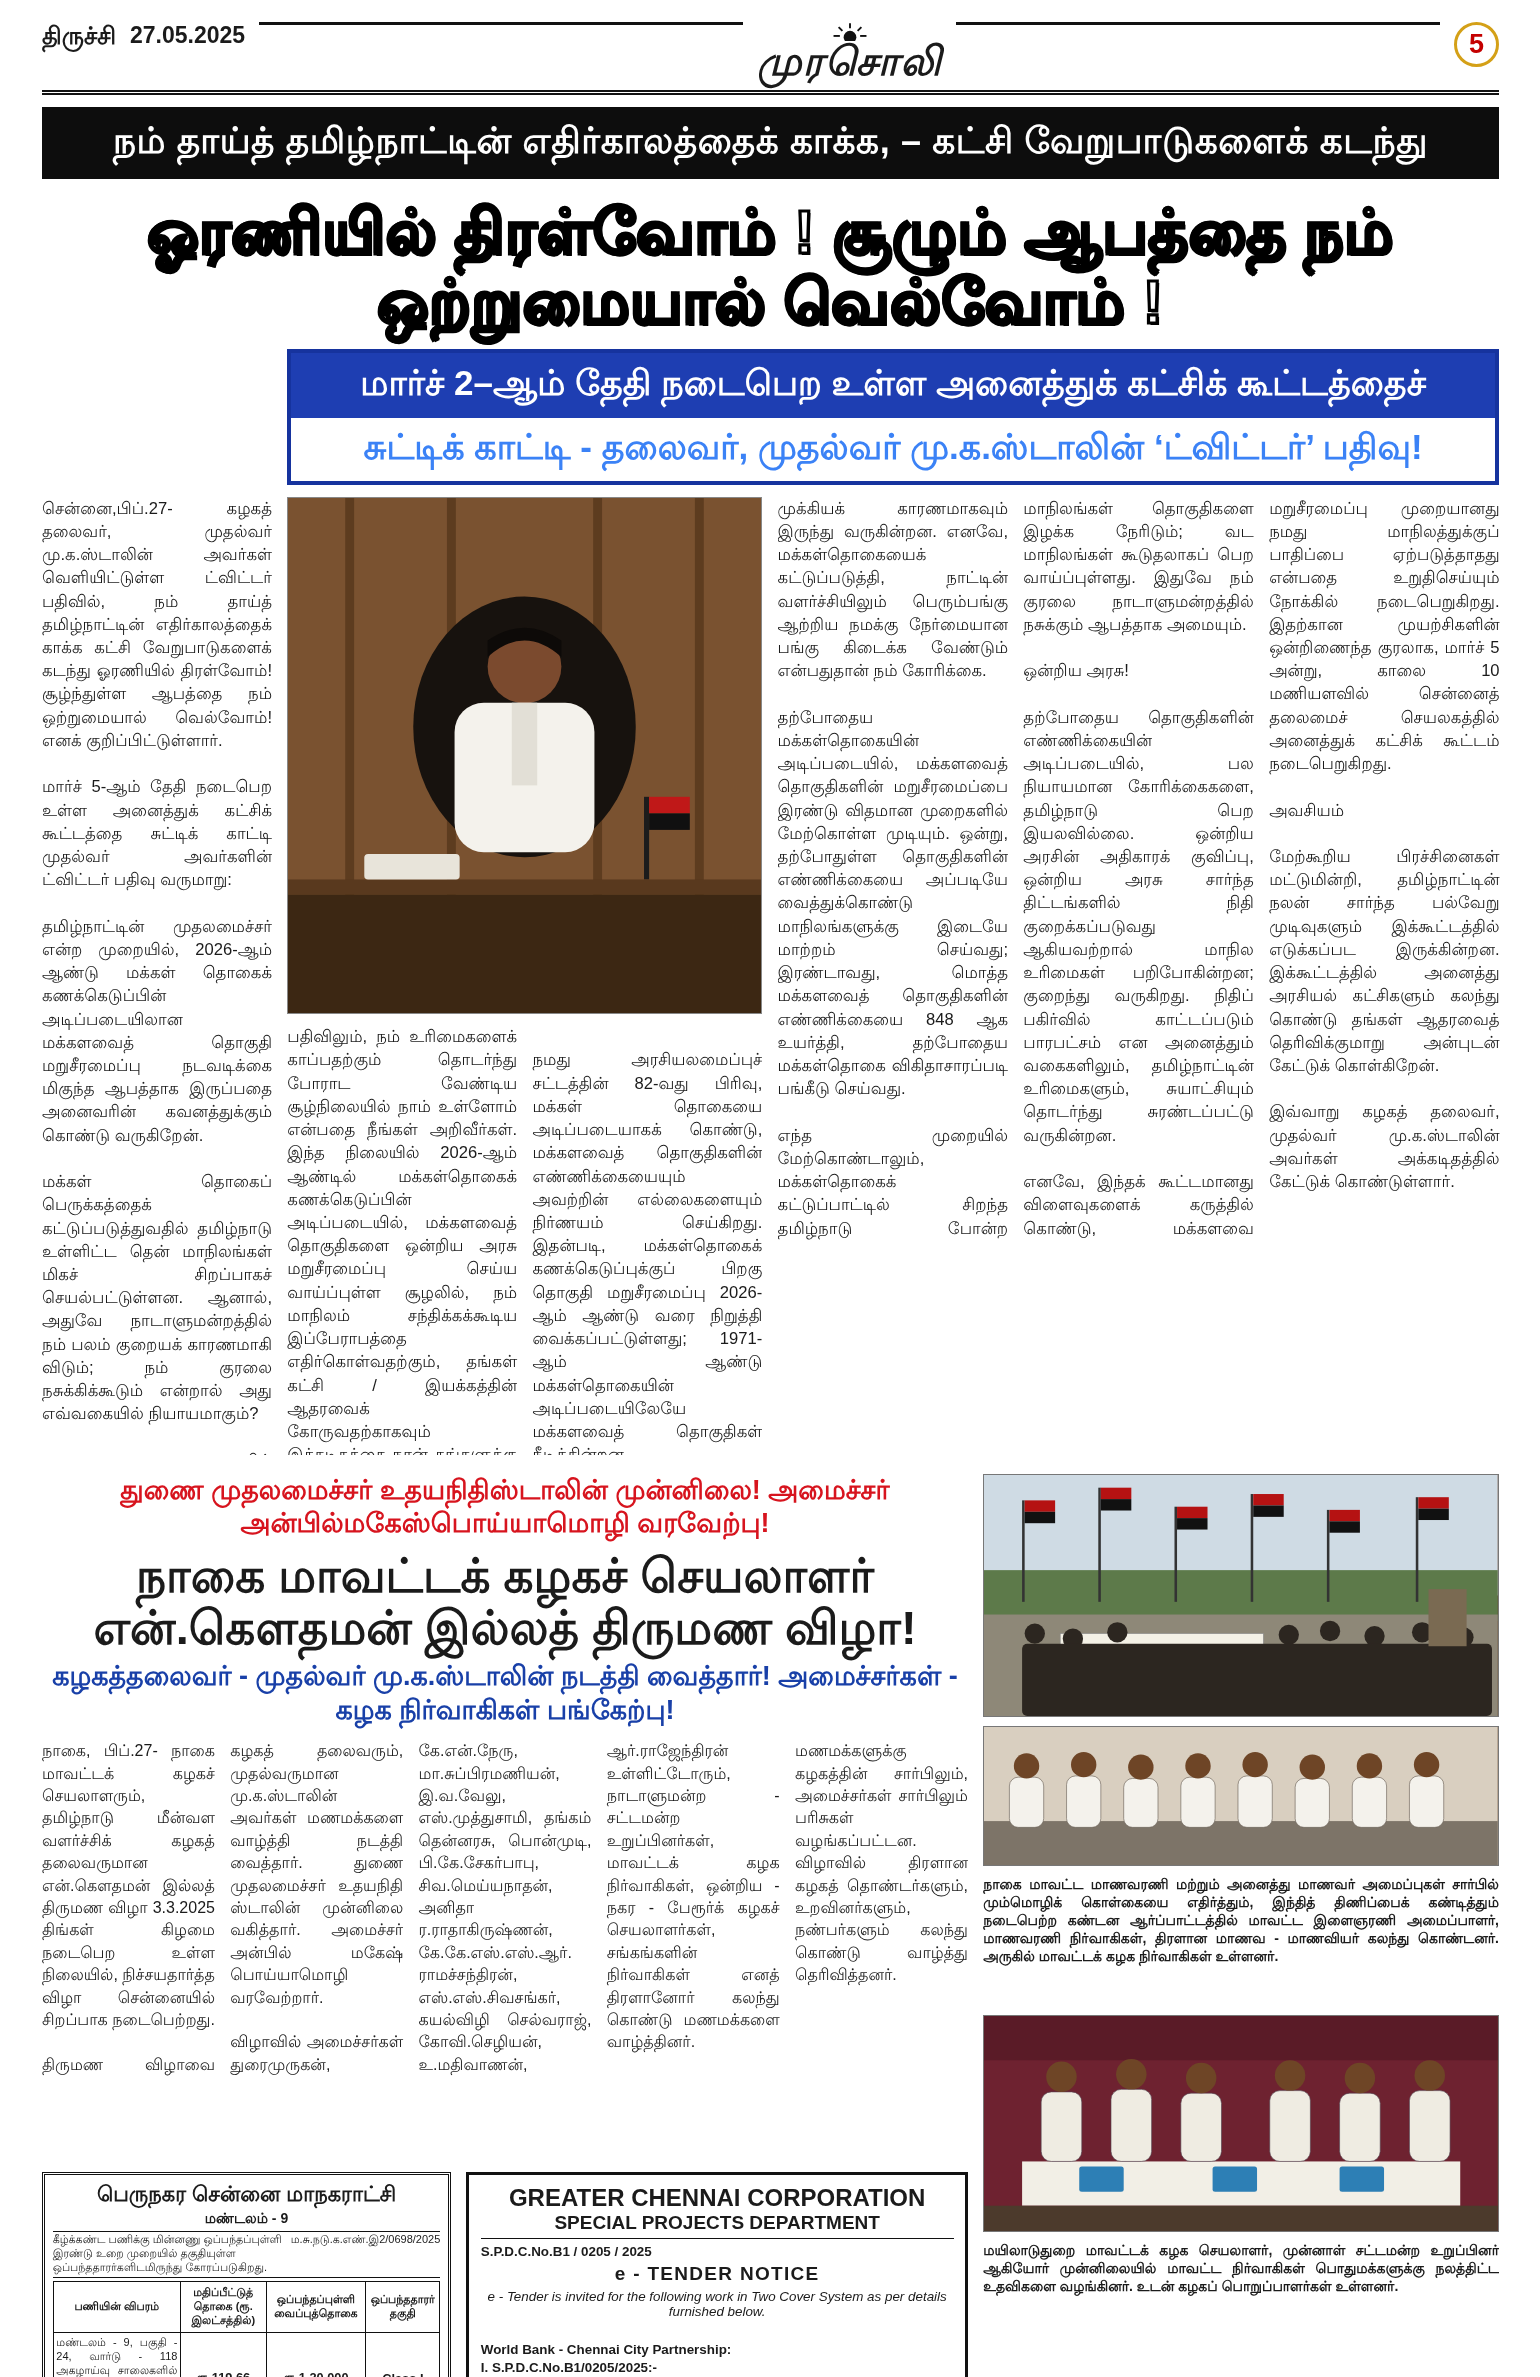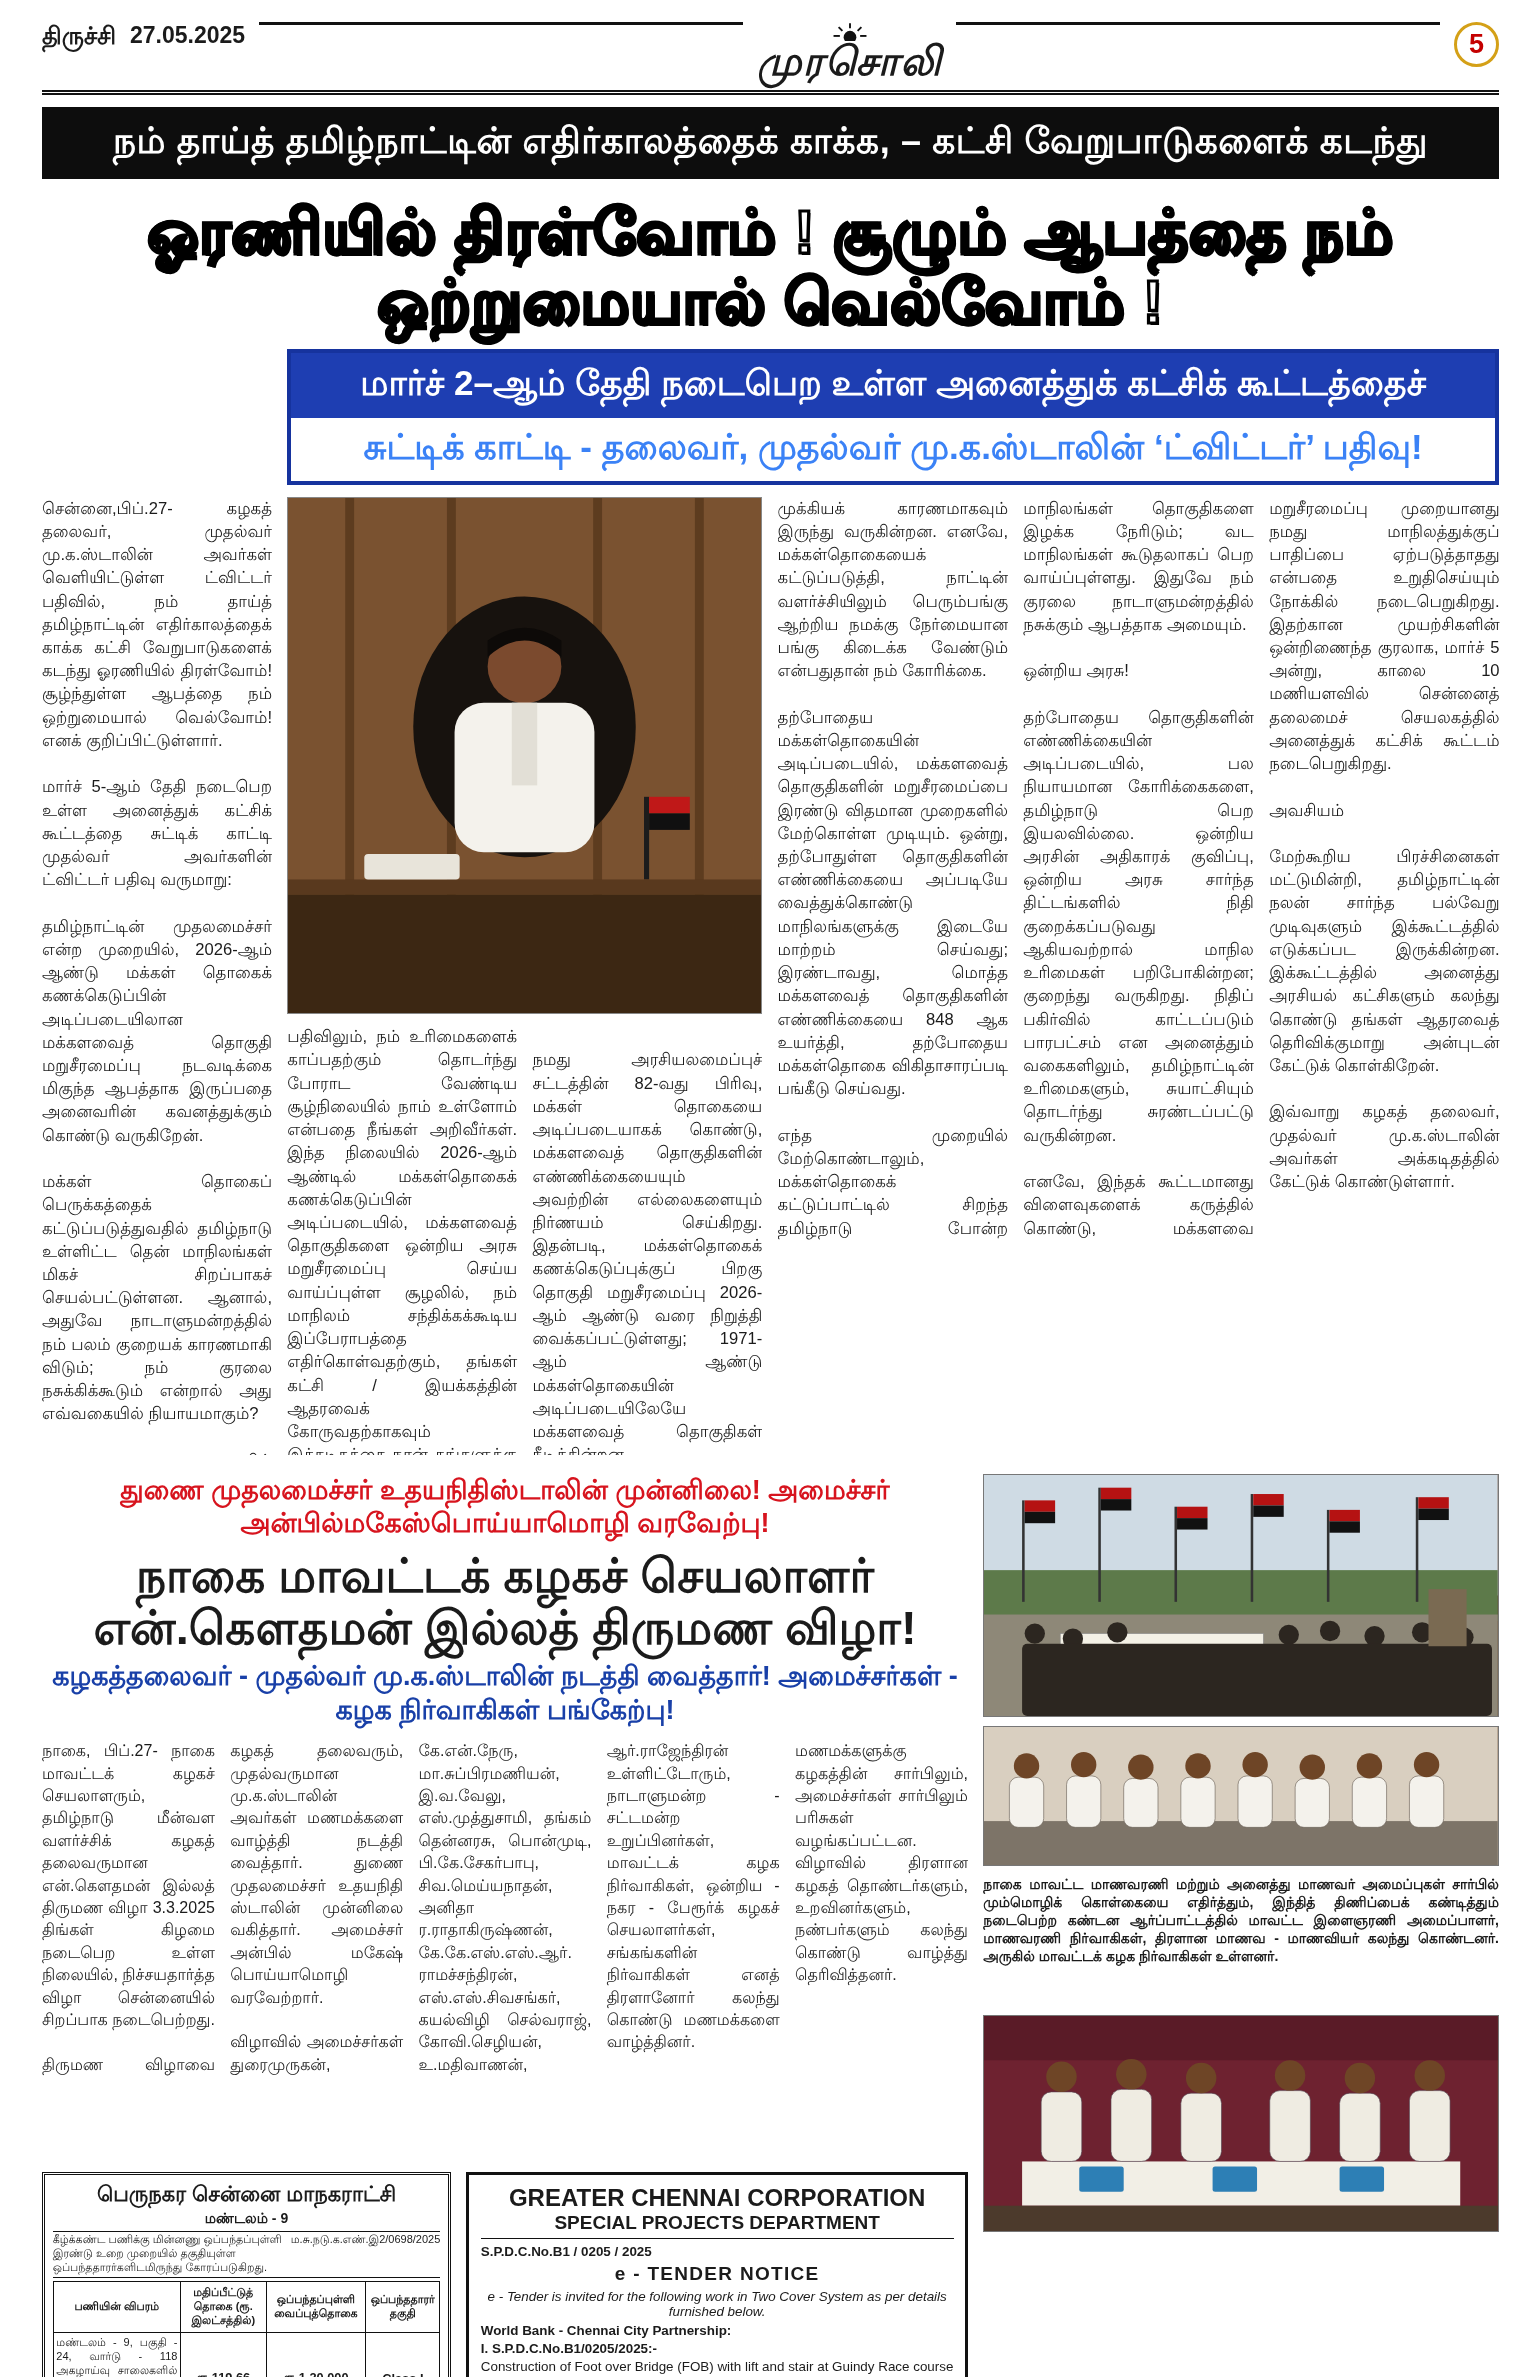--- a/index.html
+++ b/index.html
@@ -58,21 +58,21 @@
   .tt-refline { display:flex; justify-content:space-between; font-size:11px; border-top:1.3px solid #111; border-bottom:1.3px solid #111; padding:1.9px 0; }
   .tt-table { width:100%; border-collapse:collapse; margin:2.6px 0; }
   .tt-table th,.tt-table td { border:1.3px solid #111; padding:3.8px 2.6px; font-size:11px; text-align:center; vertical-align:middle; }
   .tt-table td.val { font-size:12.8px; font-weight:bold; }
 
   .tender-en { flex:1; border:3.8px solid #111; padding:9px 11.5px; display:flex; flex-direction:column; overflow:hidden; }
   .te-t1 { text-align:center; font-size:24px; font-weight:bold; }
   .te-t2 { text-align:center; font-size:19px; font-weight:bold; border-bottom:1.9px solid #111; padding-bottom:3.8px; }
   .te-ref { font-size:13.4px; font-weight:bold; margin-top:5.1px; }
   .te-notice { text-align:center; font-size:19px; font-weight:bold; letter-spacing:1.3px; margin:3.8px 0; }
-  .te-intro { font-size:13.4px; font-style:italic; text-align:center; margin-bottom:3px; }
+  .te-intro { font-size:13.4px; font-style:italic; text-align:center; margin-bottom:22px; }
   .te-block { font-size:13.4px; line-height:1.35; }
   .te-block b { display:block; }
 
   
   .rail { flex:1; display:flex; flex-direction:column; gap:9px; }
   .rail .photo-frame { border:1.3px solid #777; }
   .railcap { font-size:14px; font-weight:bold; line-height:1.3; text-align:justify; }
   .ph-a { height:243px; } .ph-b { height:140px; } .ph-c { height:217px; }
   .capA { height:131px; overflow:hidden; } .capC { height:89px; overflow:hidden; }
 </style>
@@ -328,17 +328,18 @@
               <circle cx="702" cy="94" r="24"></circle>
           </g>
           <g fill="#2d7fb5">
               <rect x="150" y="238" width="70" height="40" rx="4"></rect>
               <rect x="360" y="238" width="70" height="40" rx="4"></rect>
               <rect x="560" y="238" width="70" height="40" rx="4"></rect>
             </g>
           <rect y="300" width="809" height="40" fill="#4c3a2c"></rect>
         </svg>
       </div>
+      <div class="railcap capC">மயிலாடுதுறை மாவட்டக் கழக செயலாளர், முன்னாள் சட்டமன்ற உறுப்பினர் ஆகியோர் முன்னிலையில் மாவட்ட நிர்வாகிகள் பொதுமக்களுக்கு நலத்திட்ட உதவிகளை வழங்கினர். உடன் கழகப் பொறுப்பாளர்கள் உள்ளனர்.</div>
     </aside>
   </section>
 
 </div>
 
 
 </body></html>

